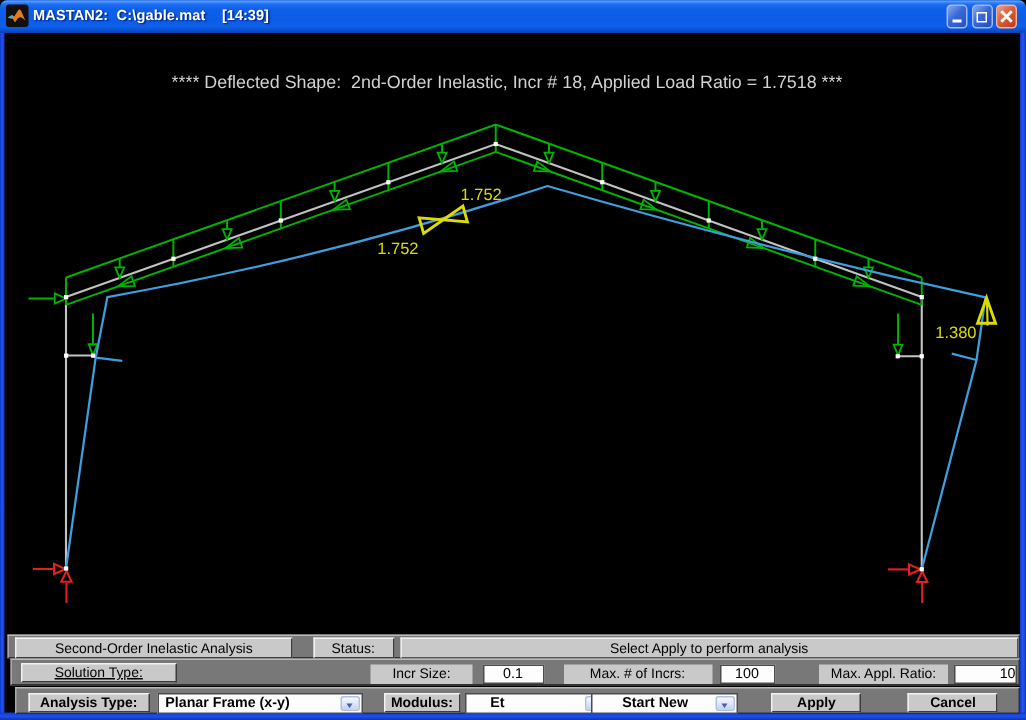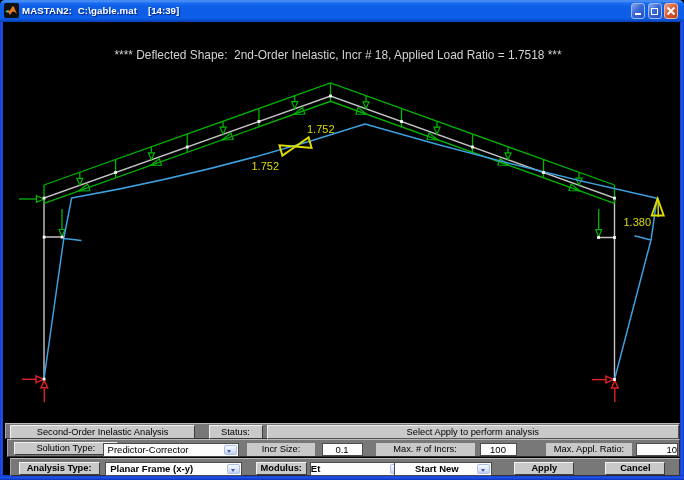--- a/index.html
+++ b/index.html
@@ -139,32 +139,31 @@
     <div id="borderR" class="abs"></div>
     <div id="borderB" class="abs"></div>
 
   <div class="strip abs" style="left:4.5px;top:422.5px;width:675px;height:16px;">
     <div class="btn" style="left:4.2px;top:1px;width:185.8px;height:14px;line-height:12px;">Second-Order Inelastic Analysis</div>
     <div class="btn" style="left:203px;top:1px;width:54px;height:14px;line-height:12px;">Status:</div>
     <div class="stat" style="left:261px;top:1px;width:412.5px;height:14px;line-height:12px;">Select Apply to perform analysis</div>
   </div>
 
   <div class="strip abs" style="left:6.5px;top:439px;width:673px;height:17.5px;">
-    <div class="btn" style="left:6.3px;top:2px;width:104px;height:13px;line-height:11px;">Solution Type:</div>
-    <div class="combo" style="left:95.1px;top:2.5px;width:136px;height:14px;line-height:12px;padding-left:4px;">Predictor-Corrector<span class="ar"></span></div>
+    <div class="btn" style="left:6.3px;top:2px;width:104px;height:13px;line-height:11px;text-decoration:underline;">Solution Type:</div>
     <div class="lbl" style="left:239.5px;top:3px;width:68px;height:12.5px;line-height:12.5px;">Incr Size:</div>
     <div class="edit" style="left:314px;top:3px;width:41px;height:12.5px;line-height:11px;">0.1</div>
     <div class="lbl" style="left:368px;top:3px;width:99px;height:12.5px;line-height:12.5px;">Max. # of Incrs:</div>
     <div class="edit" style="left:472px;top:3px;width:37px;height:12.5px;line-height:11px;">100</div>
     <div class="lbl" style="left:538.5px;top:3px;width:86px;height:12.5px;line-height:12.5px;">Max. Appl. Ratio:</div>
     <div class="edit" style="left:628.5px;top:3px;width:42px;height:12.5px;line-height:11px;text-align:right;">10</div>
   </div>
 
   <div class="strip abs" style="left:10px;top:458px;width:669.5px;height:17.5px;font-weight:bold;">
     <div class="btn" style="left:7.5px;top:2.5px;width:81.2px;height:13px;line-height:11px;">Analysis Type:</div>
     <div class="combo" style="left:94.2px;top:2.5px;width:137px;height:14px;line-height:12px;padding-left:4px;">Planar Frame (x-y)<span class="ar"></span></div>
     <div class="btn" style="left:245px;top:2.5px;width:50.5px;height:13px;line-height:11px;">Modulus:</div>
-    <div class="combo" style="left:298.8px;top:2.5px;width:95px;height:14px;line-height:12px;padding-left:0;">Et<span class="ar"></span></div>
+    <div class="combo" style="left:298.8px;top:2.5px;width:95px;height:14px;line-height:12px;padding-left:16px;">Et<span class="ar"></span></div>
     <div class="combo" style="left:382.9px;top:2.5px;width:98.1px;height:14px;line-height:12px;padding-left:20px;">Start New<span class="ar"></span></div>
     <div class="btn" style="left:503.3px;top:2.5px;width:60px;height:13px;line-height:11px;">Apply</div>
     <div class="btn" style="left:594.4px;top:2.5px;width:60px;height:13px;line-height:11px;">Cancel</div>
   </div>
 </div>
 
 </body></html>

